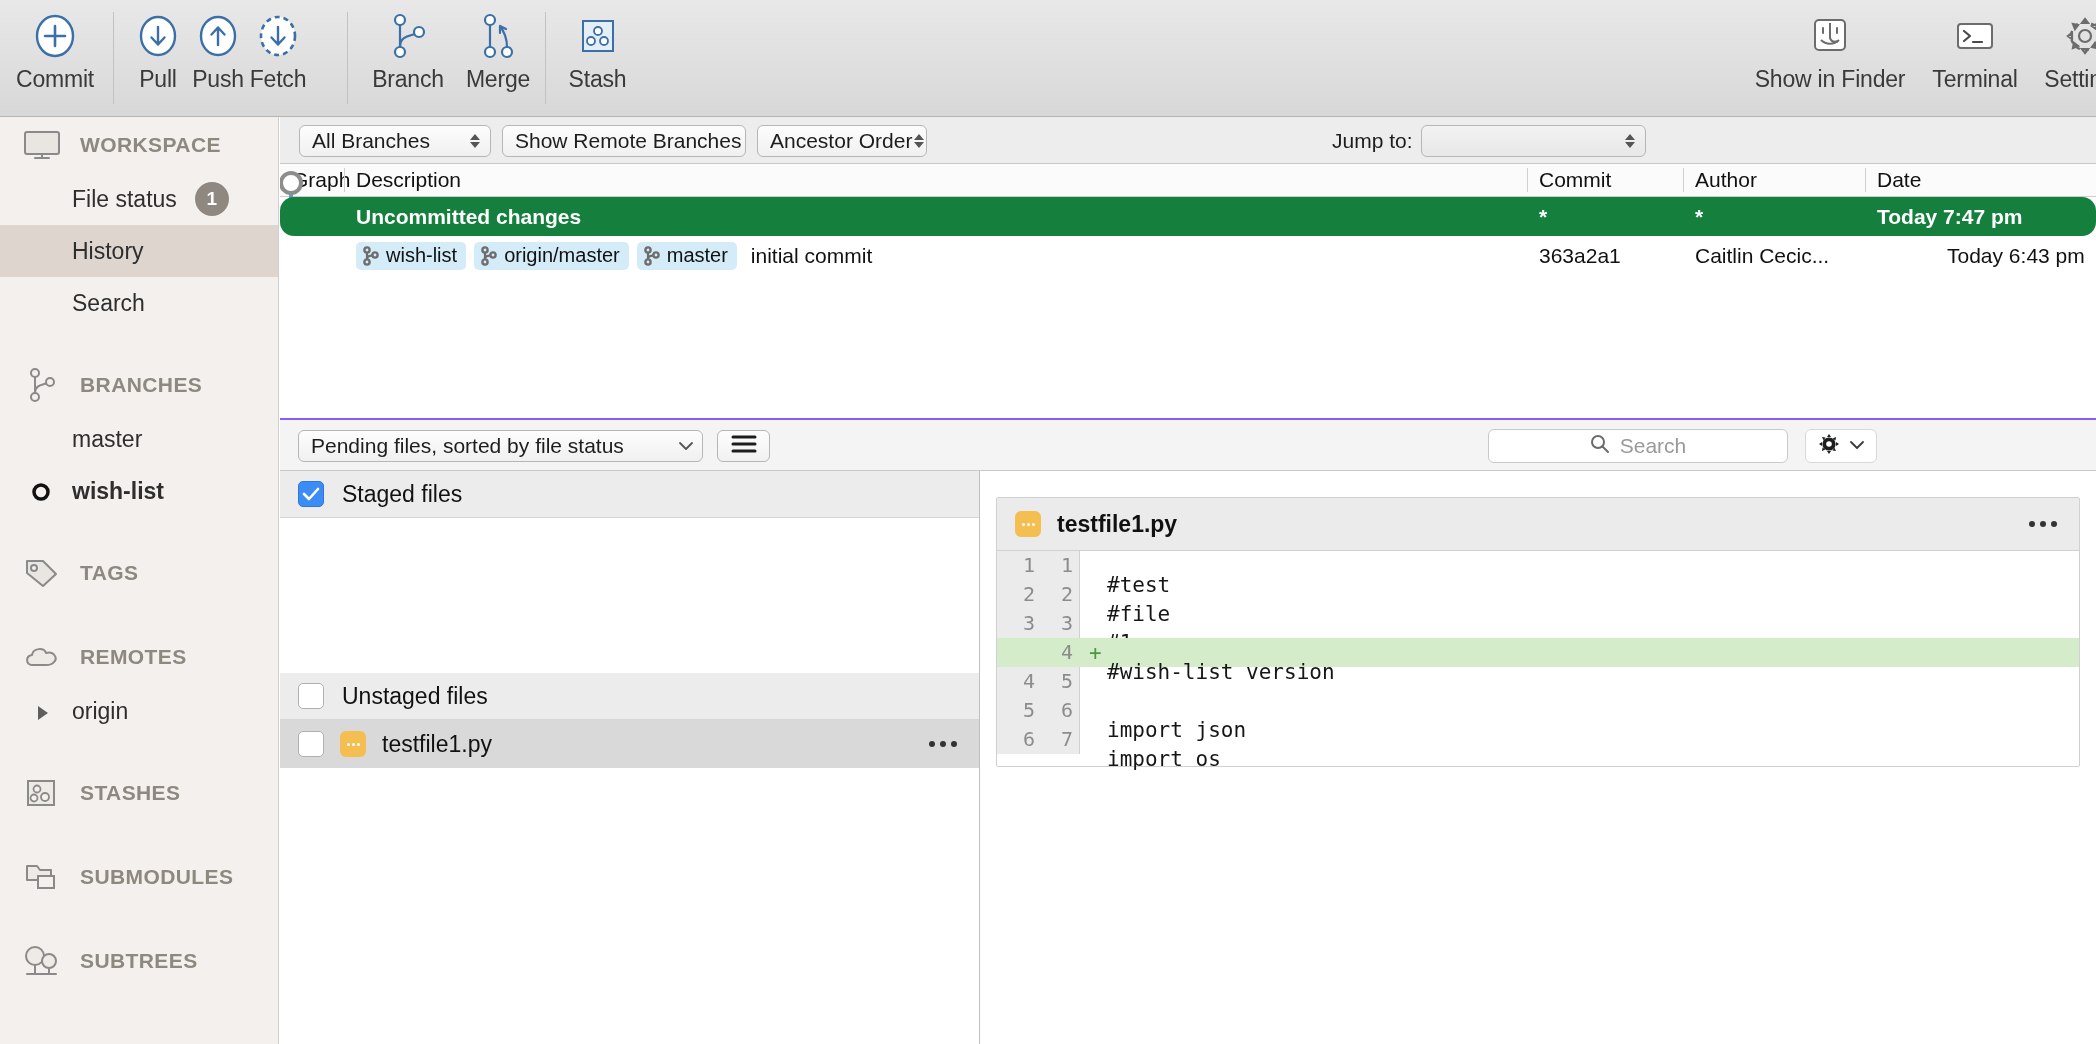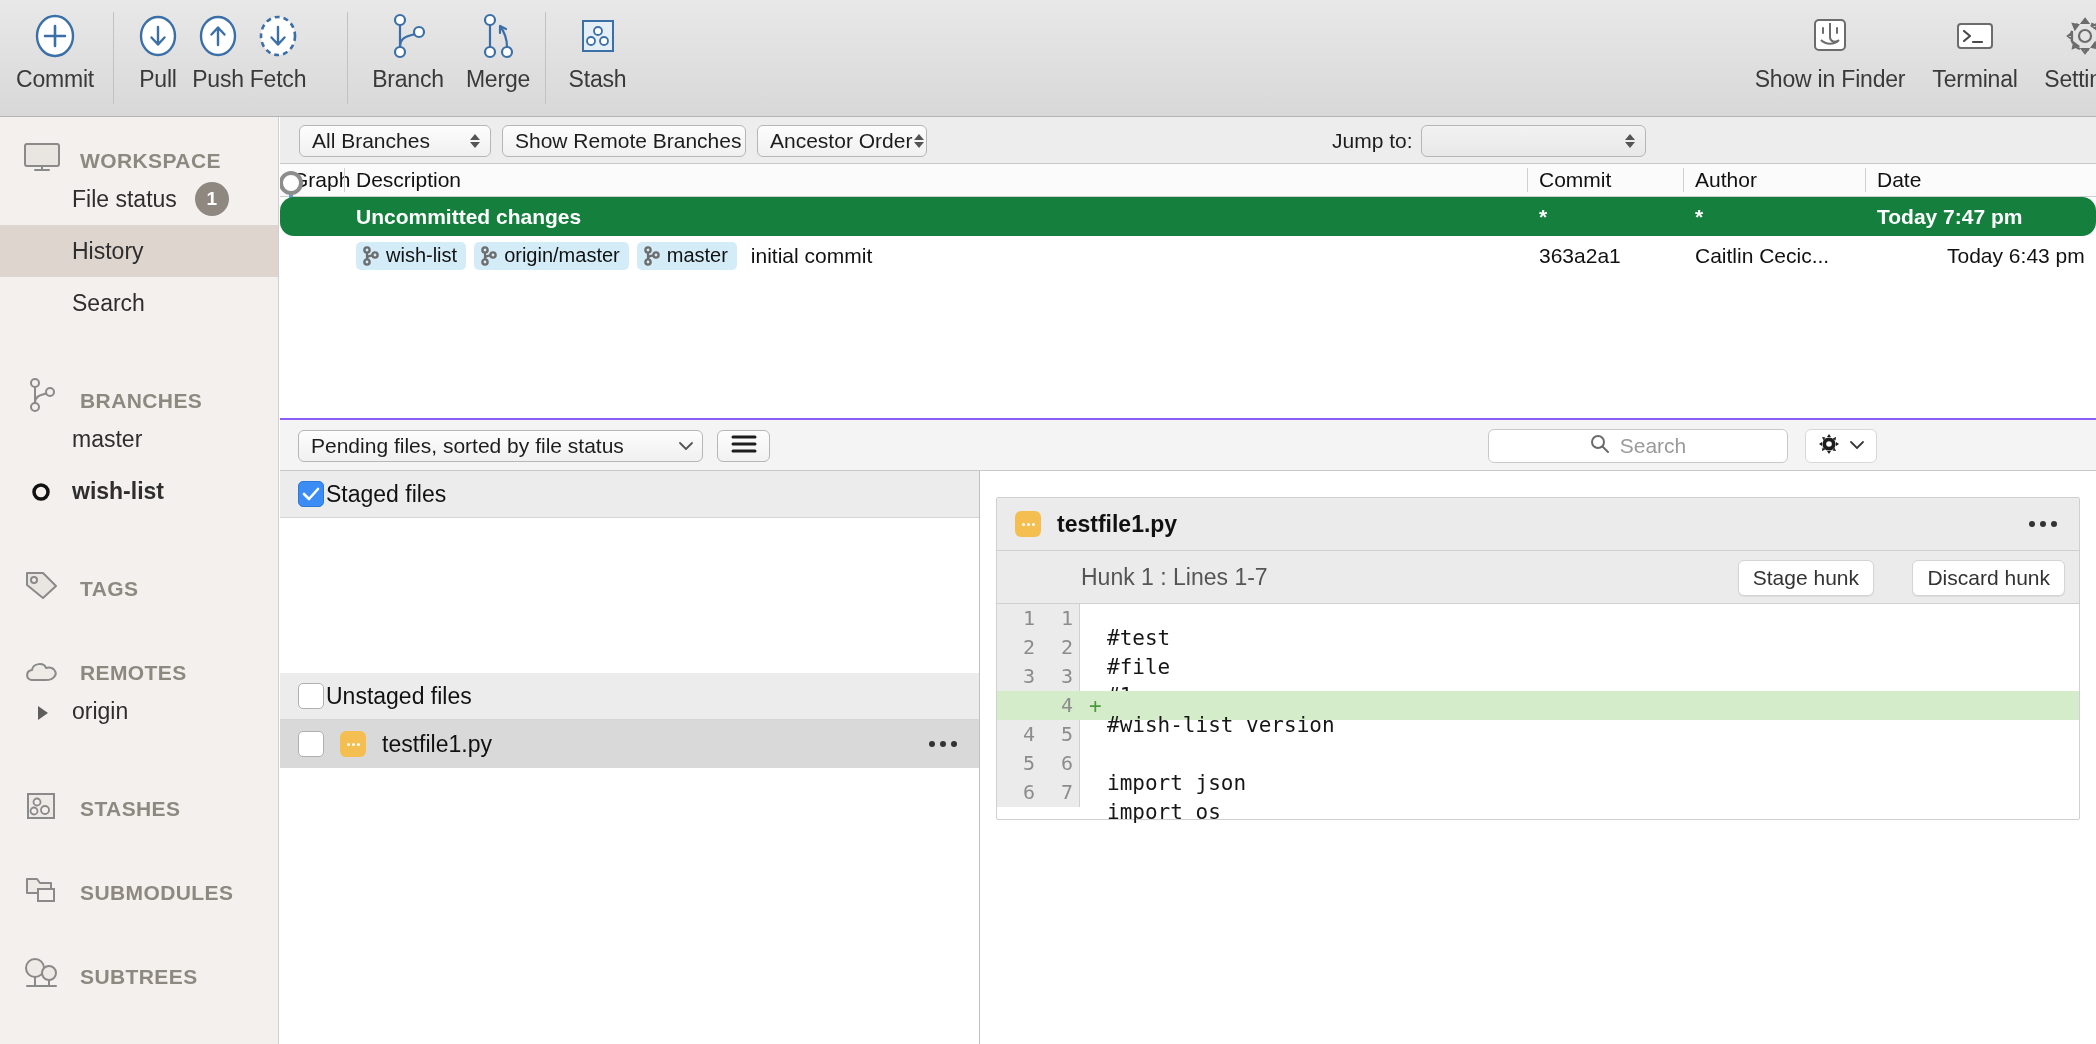--- a/index.html
+++ b/index.html
@@ -28,21 +28,21 @@
   .tb-label { font-size: 23px; color: #3a3a3a; margin-top: 4px; white-space: nowrap; letter-spacing: -0.2px; }
   .tb-sep { position: absolute; top: 12px; width: 1px; height: 92px; background: #c2c2c2; }
 
   
   .sidebar {
     position: absolute; left: 0; top: 117px; width: 279px; height: 927px;
     background: #f4f0ed; border-right: 1px solid #cfcfcf;
     overflow: hidden;
   }
   .sb-header {
-    height: 56px; display: flex; align-items: flex-end; padding-left: 22px; gap: 18px;
+    height: 56px; display: flex; align-items: center; padding-left: 22px; gap: 18px;
   }
   .sb-header .ttl {
     font-size: 21px; font-weight: bold; color: #8d8880; letter-spacing: 0.4px;
   }
   .sb-item {
     height: 52px; display: flex; align-items: center; padding-left: 72px;
     font-size: 23px; color: #2e2e2e; position: relative;
   }
   .sb-item.selected { background: #ded5cf; }
   .sb-item.bold { font-weight: bold; }
@@ -116,21 +116,21 @@
   }
   .searchbox .ph { font-size: 21px; color: #9a9a9a; }
 
   
   .filelist {
     position: absolute; left: 280px; top: 471px; width: 700px; height: 573px;
     background: #fff; border-right: 1px solid #c0c0c0;
   }
   .sectionhead {
     height: 47px; background: #ececec; border-bottom: 1px solid #d6d6d6;
-    display: flex; align-items: center; padding-left: 18px; gap: 2px;
+    display: flex; align-items: center; padding-left: 18px; gap: 18px;
   }
   .sectionhead .lbl { font-size: 23px; color: #111; }
   .cbox {
     width: 26px; height: 26px; border-radius: 5px;
     border: 1px solid #b0b0b0; background: #fff;
     display: flex; align-items: center; justify-content: center;
   }
   .cbox.on { background: #3b8df5; border-color: #2f78d8; }
   .filerow {
     height: 48px; display: flex; align-items: center; padding-left: 18px; gap: 16px;
@@ -631,25 +631,20 @@
             <i></i>
           </span>
         <span class="fn">testfile1.py</span>
         <span class="ellipsisbtn">
             <i></i>
             <i></i>
             <i></i>
           </span>
       </div>
 
-      <div class="hunkhead">
-        <span class="ht">Hunk 1 : Lines 1-7</span>
-        <span class="hunkbtn" style="right:205px;">Stage hunk</span>
-        <span class="hunkbtn" style="right:14px;">Discard hunk</span>
-      </div>
 
       <div class="difflines">
         <div class="gutbg" style="height:203px;"></div>
 
         <div class="dline">
           <span class="gut a">1</span>
           <span class="gut b">1</span>
           <span class="dsign"></span>
           <span class="dcode">#test</span>
         </div>

